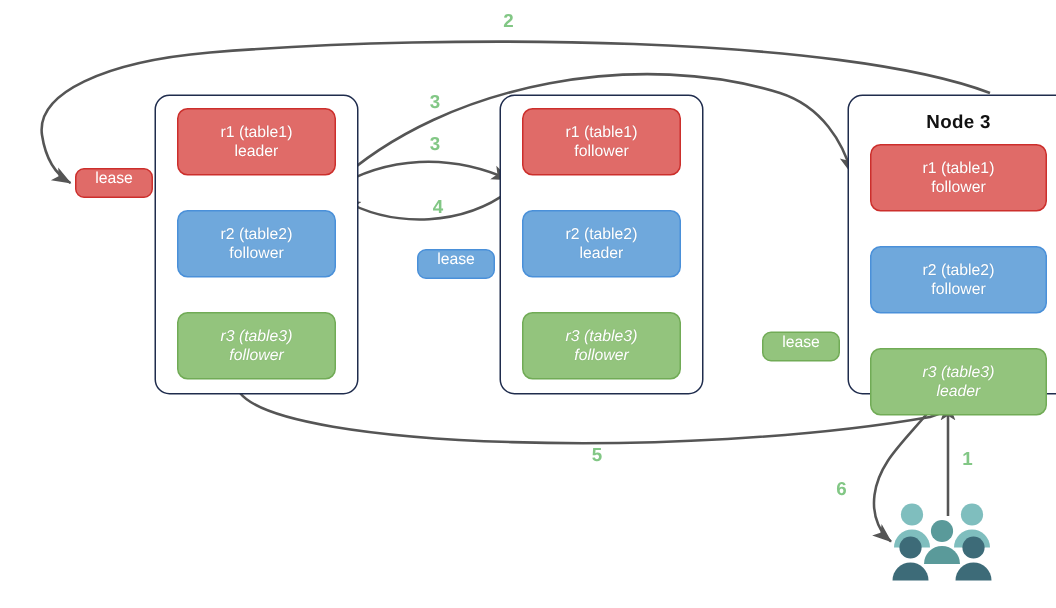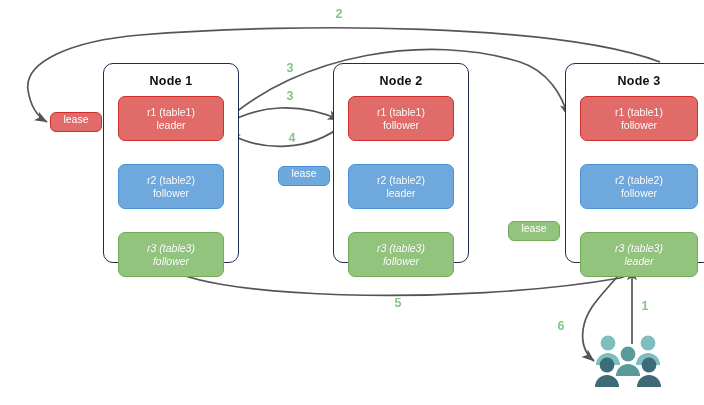--- a/index.html
+++ b/index.html
@@ -104,39 +104,37 @@
     <path d="M 344 124 C 310 152 262 152 228 133" fill="none" stroke="#555555" stroke-width="1.7" marker-end="url(#ah)"></path>
 
     <path d="M 160 262 C 190 300 460 306 620 278 C 634 273 642 270 648 267" fill="none" stroke="#555555" stroke-width="1.7" marker-end="url(#ah)"></path>
 
     <path d="M 632 344 L 632 268" fill="none" stroke="#555555" stroke-width="1.7" marker-end="url(#ah)"></path>
 
     <path d="M 626 266 C 606 292 586 306 583 330 C 581 346 588 356 594 361" fill="none" stroke="#555555" stroke-width="1.7" marker-end="url(#ah)"></path>
   </svg>
 
   <div class="node" style="left:103px;top:63px;width:136px;height:200px;">
-    <div class="node-title">Node 1</div>
     <div class="replicas">
       <div class="replica r-red">
         <span>r1 (table1)</span>
         <span>leader</span>
       </div>
       <div class="replica r-blue">
         <span>r2 (table2)</span>
         <span>follower</span>
       </div>
       <div class="replica r-green">
         <span>r3 (table3)</span>
         <span>follower</span>
       </div>
     </div>
   </div>
 
   <div class="node" style="left:333px;top:63px;width:136px;height:200px;">
-    <div class="node-title">Node 2</div>
     <div class="replicas">
       <div class="replica r-red">
         <span>r1 (table1)</span>
         <span>follower</span>
       </div>
       <div class="replica r-blue">
         <span>r2 (table2)</span>
         <span>leader</span>
       </div>
       <div class="replica r-green">

